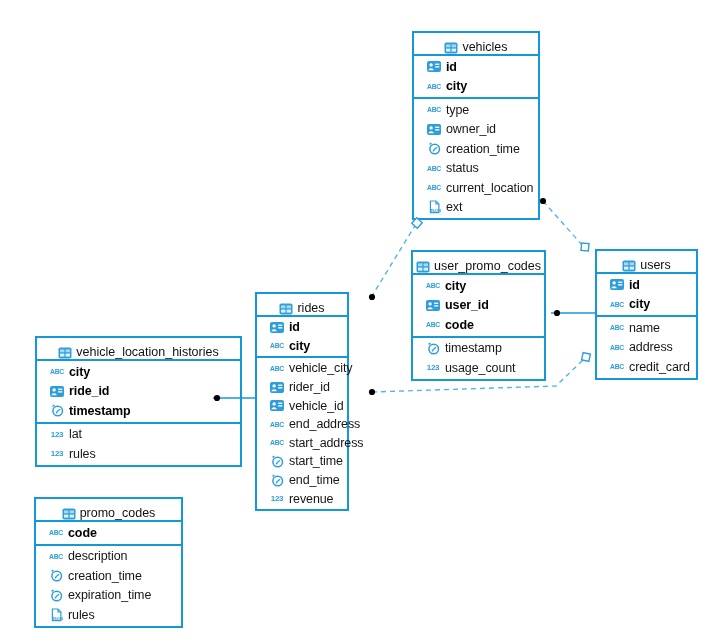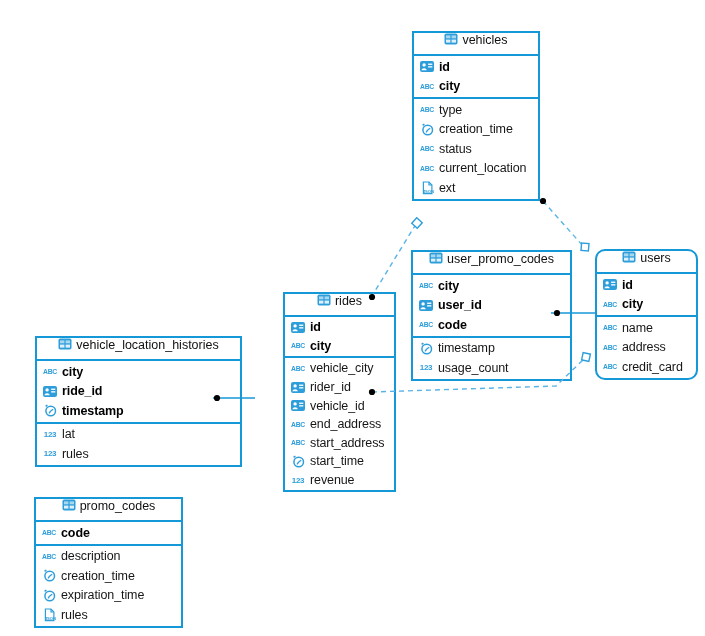--- a/index.html
+++ b/index.html
@@ -8,27 +8,27 @@
     font-family:"Liberation Sans",sans-serif;
     -webkit-font-smoothing:antialiased;
   }
   #canvas{position:relative;width:705px;height:636px;overflow:hidden;background:#fff;}
   .tbl{
     position:absolute;background:#fff;box-sizing:border-box;
     border:2px solid var(--blue,#1598d8);z-index:2;
   }
   .hdr{
     height:21px;border-bottom:2px solid var(--blue,#1598d8);
-    display:flex;align-items:flex-start;justify-content:center;gap:4px;
+    display:flex;align-items:flex-end;justify-content:center;gap:4px;
     font-size:12.5px;color:#111;white-space:nowrap;
   }
   .sec{padding:1px 0;}
   .sec.key{border-bottom:2px solid var(--blue,#1598d8);}
   .row{
-    height:19.5px;display:flex;align-items:center;gap:4px;padding:0 5px;
+    height:19.5px;display:flex;align-items:center;gap:4px;padding:0 12px;
     font-size:12.5px;color:#161616;letter-spacing:-0.1px;white-space:nowrap;
   }
   .tbl[data-name="table-rides"] .row{height:18.6px;}
   .row.pk{font-weight:bold;color:#000;}
   .cico{width:16px;min-width:16px;display:inline-flex;justify-content:center;align-items:flex-end;}
   .hico{display:inline-flex;align-items:center;}
   .abc{font-size:6.8px;font-weight:800;color:var(--iblue,#2e9edb);letter-spacing:-0.2px;}
   .num{font-size:8px;font-weight:700;color:var(--iblue,#2e9edb);letter-spacing:-0.3px;}
   #wires{position:absolute;left:0;top:0;z-index:3;}
 </style>
@@ -94,20 +94,32 @@
           <span data-name="column-name">city</span>
         </div>
       </div>
       <div class="sec" data-name="columns-section">
         <div class="row" data-name="column-type">
           <span class="cico" data-name="text-type-icon">
             <span class="abc">ABC</span>
           </span>
           <span data-name="column-name">type</span>
         </div>
+        <div class="row" data-name="column-owner_id">
+          <span class="cico" data-name="id-type-icon">
+            <svg width="14" height="11" viewBox="0 0 14 11">
+              <rect x="0" y="0" width="14" height="11" rx="2" fill="#2e9edb"></rect>
+              <circle cx="4.1" cy="3.9" r="1.7" fill="#fff"></circle>
+              <path d="M1.5 9.2 C1.5 6.5 6.7 6.5 6.7 9.2 Z" fill="#fff"></path>
+              <rect x="8.1" y="2.6" width="4.2" height="1.3" fill="#fff"></rect>
+              <rect x="8.1" y="5.2" width="4.2" height="1.3" fill="#fff"></rect>
+            </svg>
+          </span>
+          <span data-name="column-name">owner_id</span>
+        </div>
         <div class="row" data-name="column-creation_time">
           <span class="cico" data-name="timestamp-type-icon">
             <svg width="13" height="13" viewBox="0 0 13 13">
               <circle cx="6.7" cy="7" r="4.8" fill="#fff" stroke="#2e9edb" stroke-width="1.5"></circle>
               <line x1="6.7" y1="7" x2="9.2" y2="5.2" stroke="#2e9edb" stroke-width="1.3"></line>
               <line x1="6.7" y1="7" x2="5" y2="9.3" stroke="#2e9edb" stroke-width="1.3"></line>
               <line x1="1.6" y1="2.4" x2="3.4" y2="1" stroke="#2e9edb" stroke-width="1.5"></line>
             </svg>
           </span>
           <span data-name="column-name">creation_time</span>
@@ -129,21 +141,21 @@
             <svg width="13" height="14" viewBox="0 0 13 14">
               <path d="M2.4 1 h5.6 l2.9 3 v8.6 h-8.5 z" fill="#fff" stroke="#2e9edb" stroke-width="1.2"></path>
               <path d="M8 1 v3 h3" fill="none" stroke="#2e9edb" stroke-width="1.2"></path>
               <text x="1.9" y="11.8" font-size="4.2" font-weight="bold" fill="#2e9edb" font-family="Liberation Sans, sans-serif">JSON</text>
             </svg>
           </span>
           <span data-name="column-name">ext</span>
         </div>
       </div>
     </div>
-    <div class="tbl" data-name="table-user_promo_codes" style="left: 411px; top: 250px; width: 161px;">
+    <div class="tbl" data-name="table-user_promo_codes" style="left: 411px; top: 250px; width: 135px;">
       <div class="hdr" data-name="table-header-user_promo_codes">
         <span class="hico" data-name="table-icon">
           <svg width="14" height="12" viewBox="0 0 14 12">
             <rect x="0.5" y="0.5" width="13" height="11" rx="1.8" fill="#2e9edb"></rect>
             <rect x="2" y="2.4" width="4.4" height="2.9" fill="#a8d7f0"></rect>
             <rect x="7.6" y="2.4" width="4.4" height="2.9" fill="#a8d7f0"></rect>
             <rect x="2" y="6.6" width="4.4" height="3" fill="#dff0fa"></rect>
             <rect x="7.6" y="6.6" width="4.4" height="3" fill="#dff0fa"></rect>
           </svg>
         </span>
@@ -188,21 +200,21 @@
           <span data-name="column-name">timestamp</span>
         </div>
         <div class="row" data-name="column-usage_count">
           <span class="cico" data-name="number-type-icon">
             <span class="num">123</span>
           </span>
           <span data-name="column-name">usage_count</span>
         </div>
       </div>
     </div>
-    <div class="tbl" data-name="table-users" style="left: 595px; top: 249px; width: 103px; border-radius: 10px;">
+    <div class="tbl" data-name="table-users" style="left: 595px; top: 249px; width: 103px;">
       <div class="hdr" data-name="table-header-users">
         <span class="hico" data-name="table-icon">
           <svg width="14" height="12" viewBox="0 0 14 12">
             <rect x="0.5" y="0.5" width="13" height="11" rx="1.8" fill="#2e9edb"></rect>
             <rect x="2" y="2.4" width="4.4" height="2.9" fill="#a8d7f0"></rect>
             <rect x="7.6" y="2.4" width="4.4" height="2.9" fill="#a8d7f0"></rect>
             <rect x="2" y="6.6" width="4.4" height="3" fill="#dff0fa"></rect>
             <rect x="7.6" y="6.6" width="4.4" height="3" fill="#dff0fa"></rect>
           </svg>
         </span>
@@ -242,21 +254,21 @@
           <span data-name="column-name">address</span>
         </div>
         <div class="row" data-name="column-credit_card">
           <span class="cico" data-name="text-type-icon">
             <span class="abc">ABC</span>
           </span>
           <span data-name="column-name">credit_card</span>
         </div>
       </div>
     </div>
-    <div class="tbl" data-name="table-rides" style="left: 255px; top: 292px; width: 113px; margin-left: 28px;">
+    <div class="tbl" data-name="table-rides" style="left: 255px; top: 292px; width: 94px;">
       <div class="hdr" data-name="table-header-rides">
         <span class="hico" data-name="table-icon">
           <svg width="14" height="12" viewBox="0 0 14 12">
             <rect x="0.5" y="0.5" width="13" height="11" rx="1.8" fill="#2e9edb"></rect>
             <rect x="2" y="2.4" width="4.4" height="2.9" fill="#a8d7f0"></rect>
             <rect x="7.6" y="2.4" width="4.4" height="2.9" fill="#a8d7f0"></rect>
             <rect x="2" y="6.6" width="4.4" height="3" fill="#dff0fa"></rect>
             <rect x="7.6" y="6.6" width="4.4" height="3" fill="#dff0fa"></rect>
           </svg>
         </span>
@@ -328,20 +340,31 @@
         <div class="row" data-name="column-start_time">
           <span class="cico" data-name="timestamp-type-icon">
             <svg width="13" height="13" viewBox="0 0 13 13">
               <circle cx="6.7" cy="7" r="4.8" fill="#fff" stroke="#2e9edb" stroke-width="1.5"></circle>
               <line x1="6.7" y1="7" x2="9.2" y2="5.2" stroke="#2e9edb" stroke-width="1.3"></line>
               <line x1="6.7" y1="7" x2="5" y2="9.3" stroke="#2e9edb" stroke-width="1.3"></line>
               <line x1="1.6" y1="2.4" x2="3.4" y2="1" stroke="#2e9edb" stroke-width="1.5"></line>
             </svg>
           </span>
           <span data-name="column-name">start_time</span>
+        </div>
+        <div class="row" data-name="column-end_time">
+          <span class="cico" data-name="timestamp-type-icon">
+            <svg width="13" height="13" viewBox="0 0 13 13">
+              <circle cx="6.7" cy="7" r="4.8" fill="#fff" stroke="#2e9edb" stroke-width="1.5"></circle>
+              <line x1="6.7" y1="7" x2="9.2" y2="5.2" stroke="#2e9edb" stroke-width="1.3"></line>
+              <line x1="6.7" y1="7" x2="5" y2="9.3" stroke="#2e9edb" stroke-width="1.3"></line>
+              <line x1="1.6" y1="2.4" x2="3.4" y2="1" stroke="#2e9edb" stroke-width="1.5"></line>
+            </svg>
+          </span>
+          <span data-name="column-name">end_time</span>
         </div>
         <div class="row" data-name="column-revenue">
           <span class="cico" data-name="number-type-icon">
             <span class="num">123</span>
           </span>
           <span data-name="column-name">revenue</span>
         </div>
       </div>
     </div>
     <div class="tbl" data-name="table-vehicle_location_histories" style="left: 35px; top: 336px; width: 207px;">

